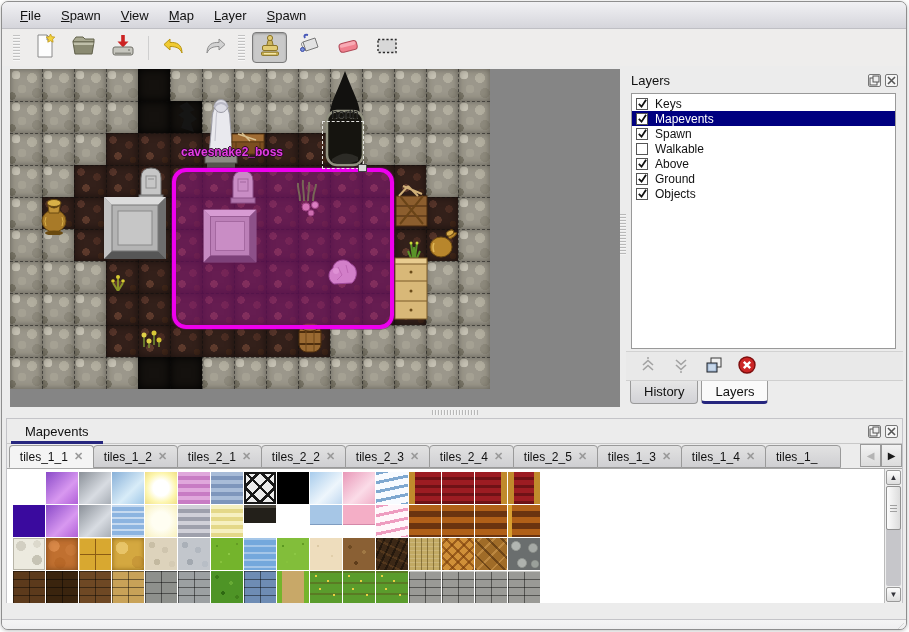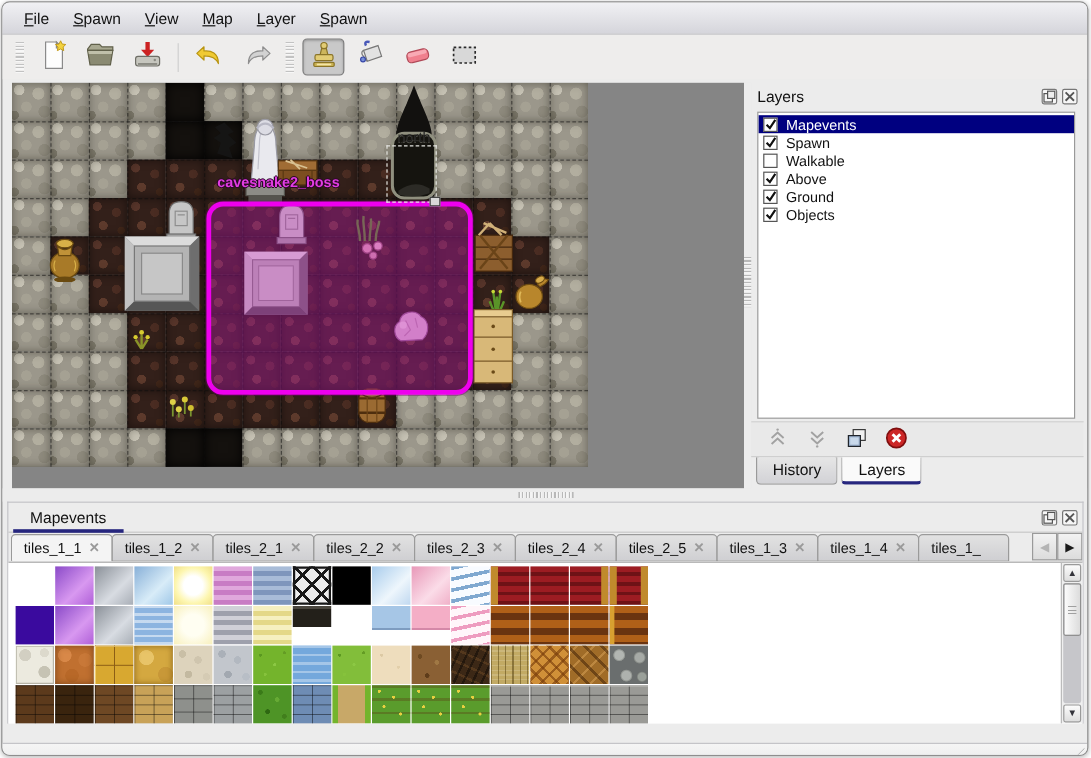--- a/index.html
+++ b/index.html
@@ -704,20 +704,28 @@
             <rect x="4" y="1" width="6" height="6" fill="#eee" stroke="#555"></rect>
           </svg>
         </button>
       <button class="dock-btn">
           <svg viewBox="0 0 11 11">
             <path d="M2 2 L9 9 M9 2 L2 9" stroke="#555" stroke-width="1.6"></path>
           </svg>
         </button>
     </div>
     <div class="layer-list" id="layer-list">
+        <div class="layer-row">
+          <span class="cbx">
+            <svg viewBox="0 0 11 11" xmlns="http://www.w3.org/2000/svg">
+              <path d="M2 6 L5 9 L10 1.5" fill="none" stroke="#111" stroke-width="2"></path>
+            </svg>
+          </span>
+          <span>Keys</span>
+        </div>
         <div class="layer-row selected">
           <span class="cbx">
             <svg viewBox="0 0 11 11" xmlns="http://www.w3.org/2000/svg">
               <path d="M2 6 L5 9 L10 1.5" fill="none" stroke="#111" stroke-width="2"></path>
             </svg>
           </span>
           <span>Mapevents</span>
         </div>
         <div class="layer-row">
           <span class="cbx">

